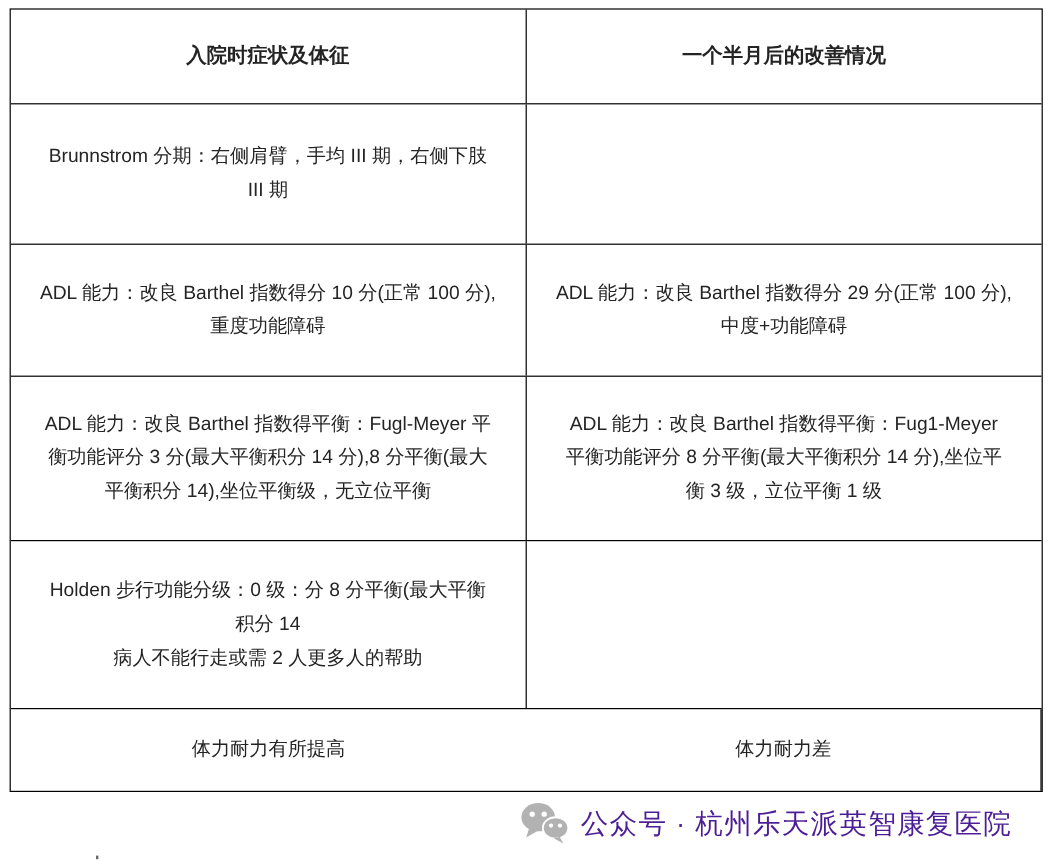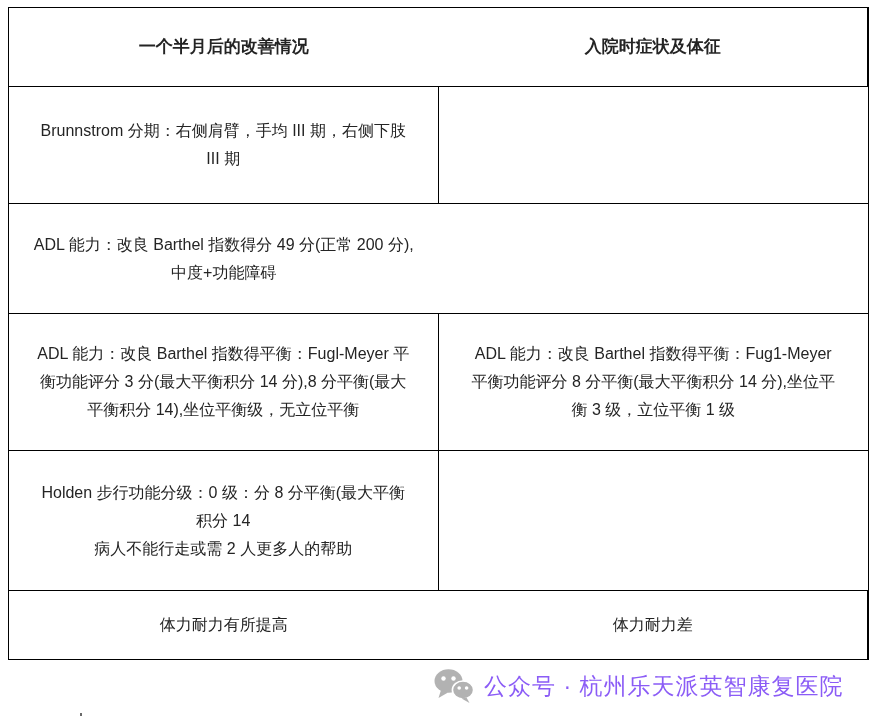--- a/index.html
+++ b/index.html
@@ -48,21 +48,21 @@
   .r4 { height: 139px; }
   .r5 { height: 68px; }
   .watermark {
     position: absolute;
     left: 433px;
     top: 666px;
     height: 40px;
     display: flex;
     align-items: center;
     gap: 9px;
-    color: #8b5cf6;
+    color: #4c1d95;
     font-size: 23px;
     letter-spacing: 1px;
     white-space: nowrap;
   }
   .wechat-icon { display: block; }
   .speck {
     position: absolute;
     left: 80px;
     top: 713px;
     width: 2px;
@@ -71,31 +71,33 @@
   }
 </style>
 </head>
 <body>
 
 <div class="page">
 
   <div class="cmp-table">
 
     <div class="t-row r-header">
+      <div class="t-cell c-left">入院时症状及体征</div>
       <div class="t-cell">一个半月后的改善情况</div>
-      <div class="t-cell c-left">入院时症状及体征</div>
     </div>
 
     <div class="t-row r1">
       <div class="t-cell c-left">Brunnstrom 分期：右侧肩臂，手均 III 期，右侧下肢
 III 期</div>
     </div>
 
     <div class="t-row r2">
-      <div class="t-cell">ADL 能力：改良 Barthel 指数得分 49 分(正常 200 分),
+      <div class="t-cell c-left">ADL 能力：改良 Barthel 指数得分 10 分(正常 100 分),
+重度功能障碍</div>
+      <div class="t-cell">ADL 能力：改良 Barthel 指数得分 29 分(正常 100 分),
 中度+功能障碍</div>
     </div>
 
     <div class="t-row r3">
       <div class="t-cell c-left">ADL 能力：改良 Barthel 指数得平衡：Fugl-Meyer 平
 衡功能评分 3 分(最大平衡积分 14 分),8 分平衡(最大
 平衡积分 14),坐位平衡级，无立位平衡</div>
       <div class="t-cell">ADL 能力：改良 Barthel 指数得平衡：Fug1-Meyer
 平衡功能评分 8 分平衡(最大平衡积分 14 分),坐位平
 衡 3 级，立位平衡 1 级</div>

